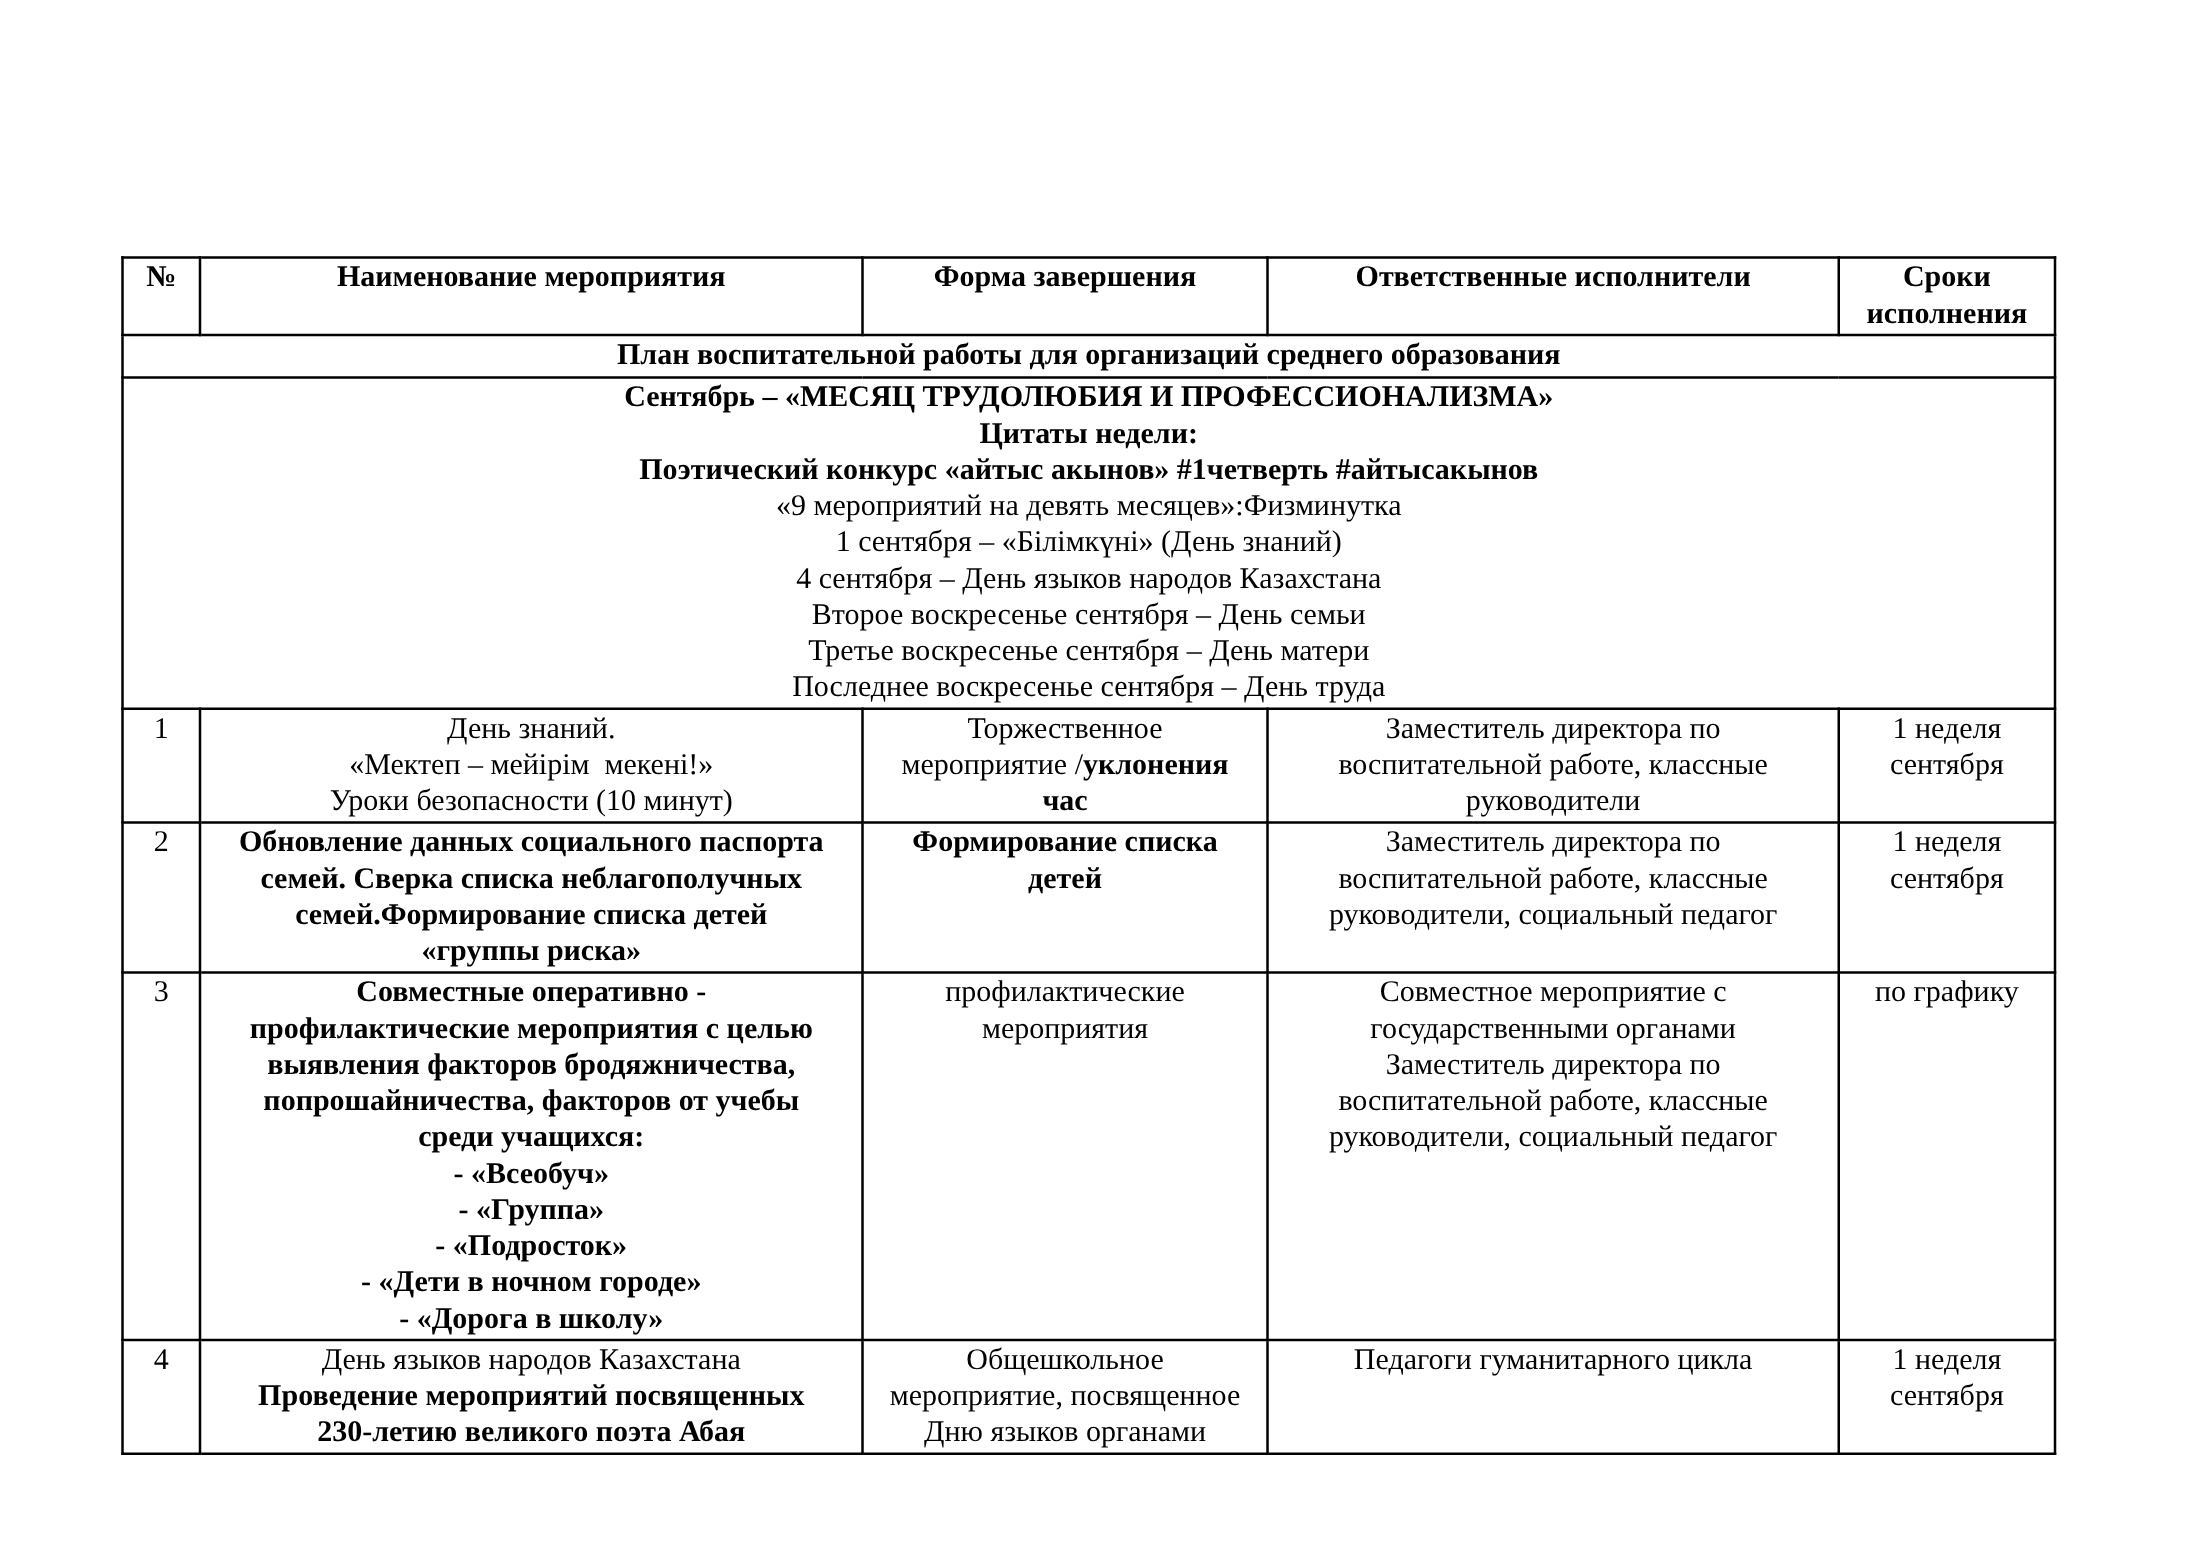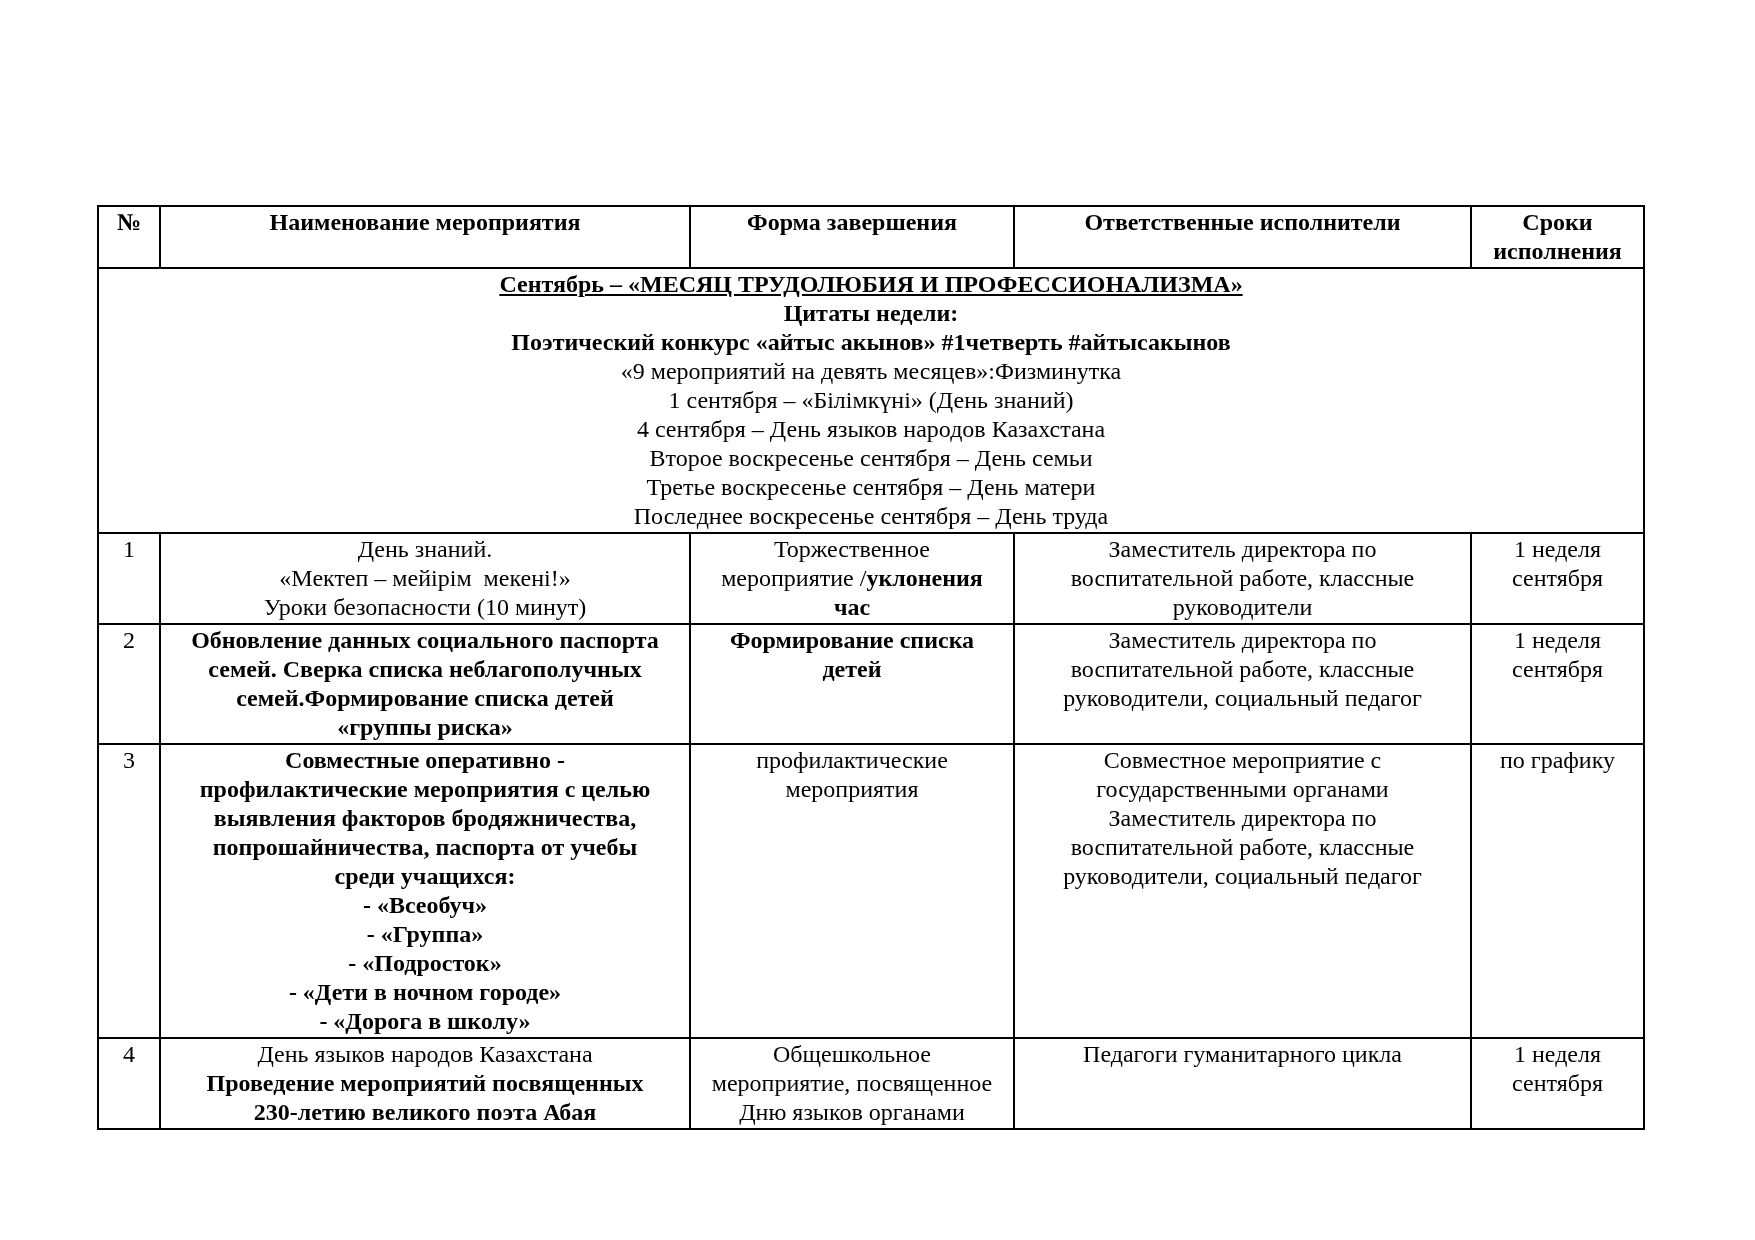--- a/index.html
+++ b/index.html
@@ -15,21 +15,21 @@
     border-collapse:collapse;table-layout:fixed;
   }
   th,td{
     border:2px solid #000;
     vertical-align:top;text-align:center;
     padding:1px 4px;
     font-size:24px;line-height:29px;font-weight:normal;
   }
   th{font-weight:bold;}
   .b{font-weight:bold;}
-  .u{text-decoration:underline;}
+  .u{}
   .line{white-space:pre-wrap;}
   tr.head-row{height:53px;}
   tr.plan-row{height:34px;}
   td.plan-cell{font-weight:bold;}
   tr.section-row{height:264px;}
   #data-rows tr:nth-child(1){height:88px;}
   #data-rows tr:nth-child(2){height:118px;}
   #data-rows tr:nth-child(3){height:285px;}
   #data-rows tr:nth-child(4){height:87px;}
 </style>
@@ -48,20 +48,23 @@
     <thead>
       <tr class="head-row">
         <th>№</th>
         <th>Наименование мероприятия</th>
         <th>Форма завершения</th>
         <th>Ответственные исполнители</th>
         <th>Сроки исполнения</th>
       </tr>
     </thead>
     <tbody>
+      <tr class="plan-row">
+        <td colspan="5" class="plan-cell">План воспитательной работы для организаций среднего образования</td>
+      </tr>
       <tr class="section-row">
         <td colspan="5" id="section-cell">
             <div class="line"><span class="b u">Сентябрь – «МЕСЯЦ ТРУДОЛЮБИЯ И ПРОФЕССИОНАЛИЗМА»</span></div>
             <div class="line"><span class="b">Цитаты недели:</span></div>
             <div class="line"><span class="b">Поэтический конкурс «айтыс акынов» #1четверть #айтысакынов</span></div>
             <div class="line"><span>«9 мероприятий на девять месяцев»:Физминутка</span></div>
             <div class="line"><span>1 сентября – «Білімкүні» (День знаний)</span></div>
             <div class="line"><span>4 сентября – День языков народов Казахстана</span></div>
             <div class="line"><span>Второе воскресенье сентября – День семьи</span></div>
             <div class="line"><span>Третье воскресенье сентября – День матери</span></div>
@@ -113,21 +116,21 @@
             <div class="line"><span>1 неделя</span></div>
             <div class="line"><span>сентября</span></div>
           </td>
         </tr>
         <tr>
           <td>3</td>
           <td>
             <div class="line"><span class="b">Совместные оперативно -</span></div>
             <div class="line"><span class="b">профилактические мероприятия с целью</span></div>
             <div class="line"><span class="b">выявления факторов бродяжничества,</span></div>
-            <div class="line"><span class="b">попрошайничества, паспорта от учебы</span></div>
+            <div class="line"><span class="b">попрошайничества, факторов от учебы</span></div>
             <div class="line"><span class="b">среди учащихся:</span></div>
             <div class="line"><span class="b">- «Всеобуч»</span></div>
             <div class="line"><span class="b">- «Группа»</span></div>
             <div class="line"><span class="b">- «Подросток»</span></div>
             <div class="line"><span class="b">- «Дети в ночном городе»</span></div>
             <div class="line"><span class="b">- «Дорога в школу»</span></div>
           </td>
           <td>
             <div class="line"><span>профилактические</span></div>
             <div class="line"><span>мероприятия</span></div>

